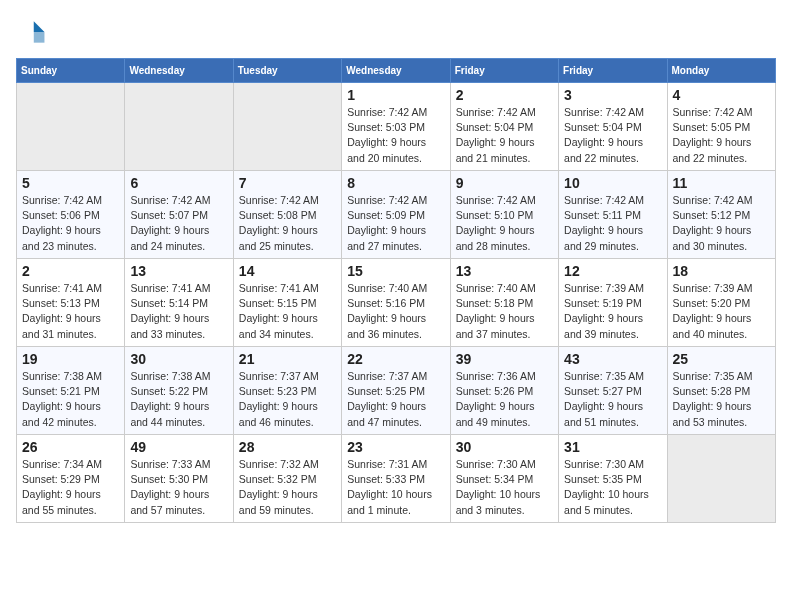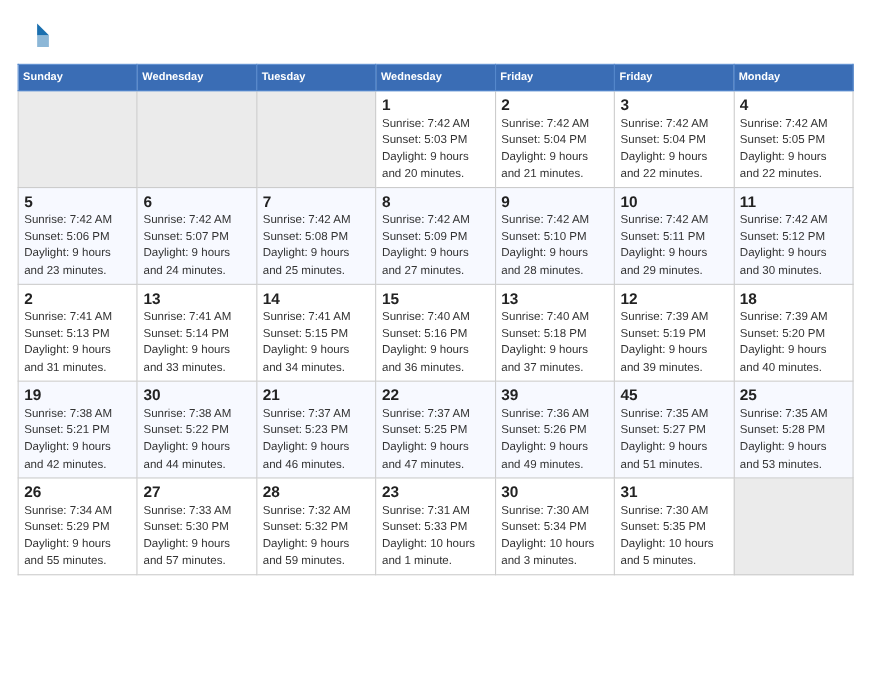--- a/index.html
+++ b/index.html
@@ -230,35 +230,35 @@
           </td>
           <td>
             <div class="day-number">22</div>
             <div class="day-detail">Sunrise: 7:37 AM<br>Sunset: 5:25 PM<br>Daylight: 9 hours and 47 minutes.</div>
           </td>
           <td>
             <div class="day-number">39</div>
             <div class="day-detail">Sunrise: 7:36 AM<br>Sunset: 5:26 PM<br>Daylight: 9 hours and 49 minutes.</div>
           </td>
           <td>
-            <div class="day-number">45</div>
+            <div class="day-number">43</div>
             <div class="day-detail">Sunrise: 7:35 AM<br>Sunset: 5:27 PM<br>Daylight: 9 hours and 51 minutes.</div>
           </td>
           <td>
             <div class="day-number">25</div>
             <div class="day-detail">Sunrise: 7:35 AM<br>Sunset: 5:28 PM<br>Daylight: 9 hours and 53 minutes.</div>
           </td>
         </tr>
         <tr class="row-odd">
           <td>
             <div class="day-number">26</div>
             <div class="day-detail">Sunrise: 7:34 AM<br>Sunset: 5:29 PM<br>Daylight: 9 hours and 55 minutes.</div>
           </td>
           <td>
-            <div class="day-number">27</div>
+            <div class="day-number">49</div>
             <div class="day-detail">Sunrise: 7:33 AM<br>Sunset: 5:30 PM<br>Daylight: 9 hours and 57 minutes.</div>
           </td>
           <td>
             <div class="day-number">28</div>
             <div class="day-detail">Sunrise: 7:32 AM<br>Sunset: 5:32 PM<br>Daylight: 9 hours and 59 minutes.</div>
           </td>
           <td>
             <div class="day-number">23</div>
             <div class="day-detail">Sunrise: 7:31 AM<br>Sunset: 5:33 PM<br>Daylight: 10 hours and 1 minute.</div>
           </td>

